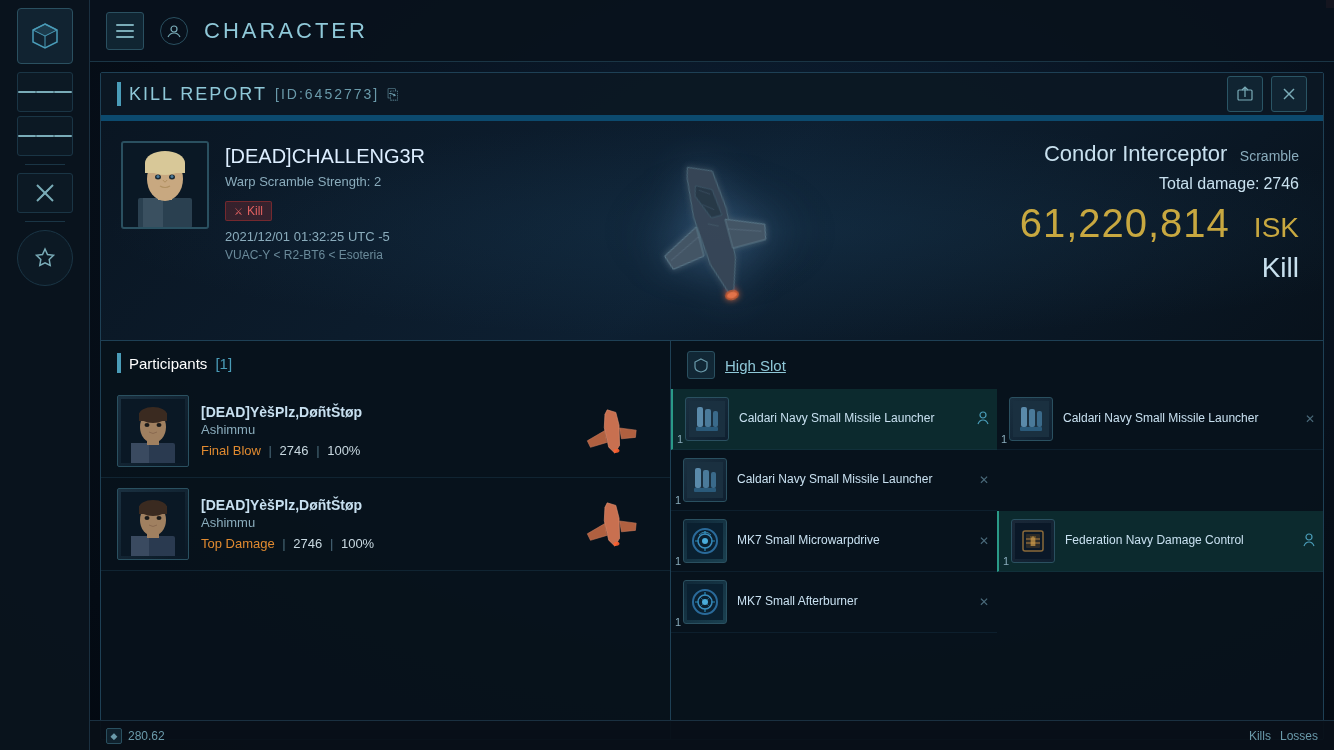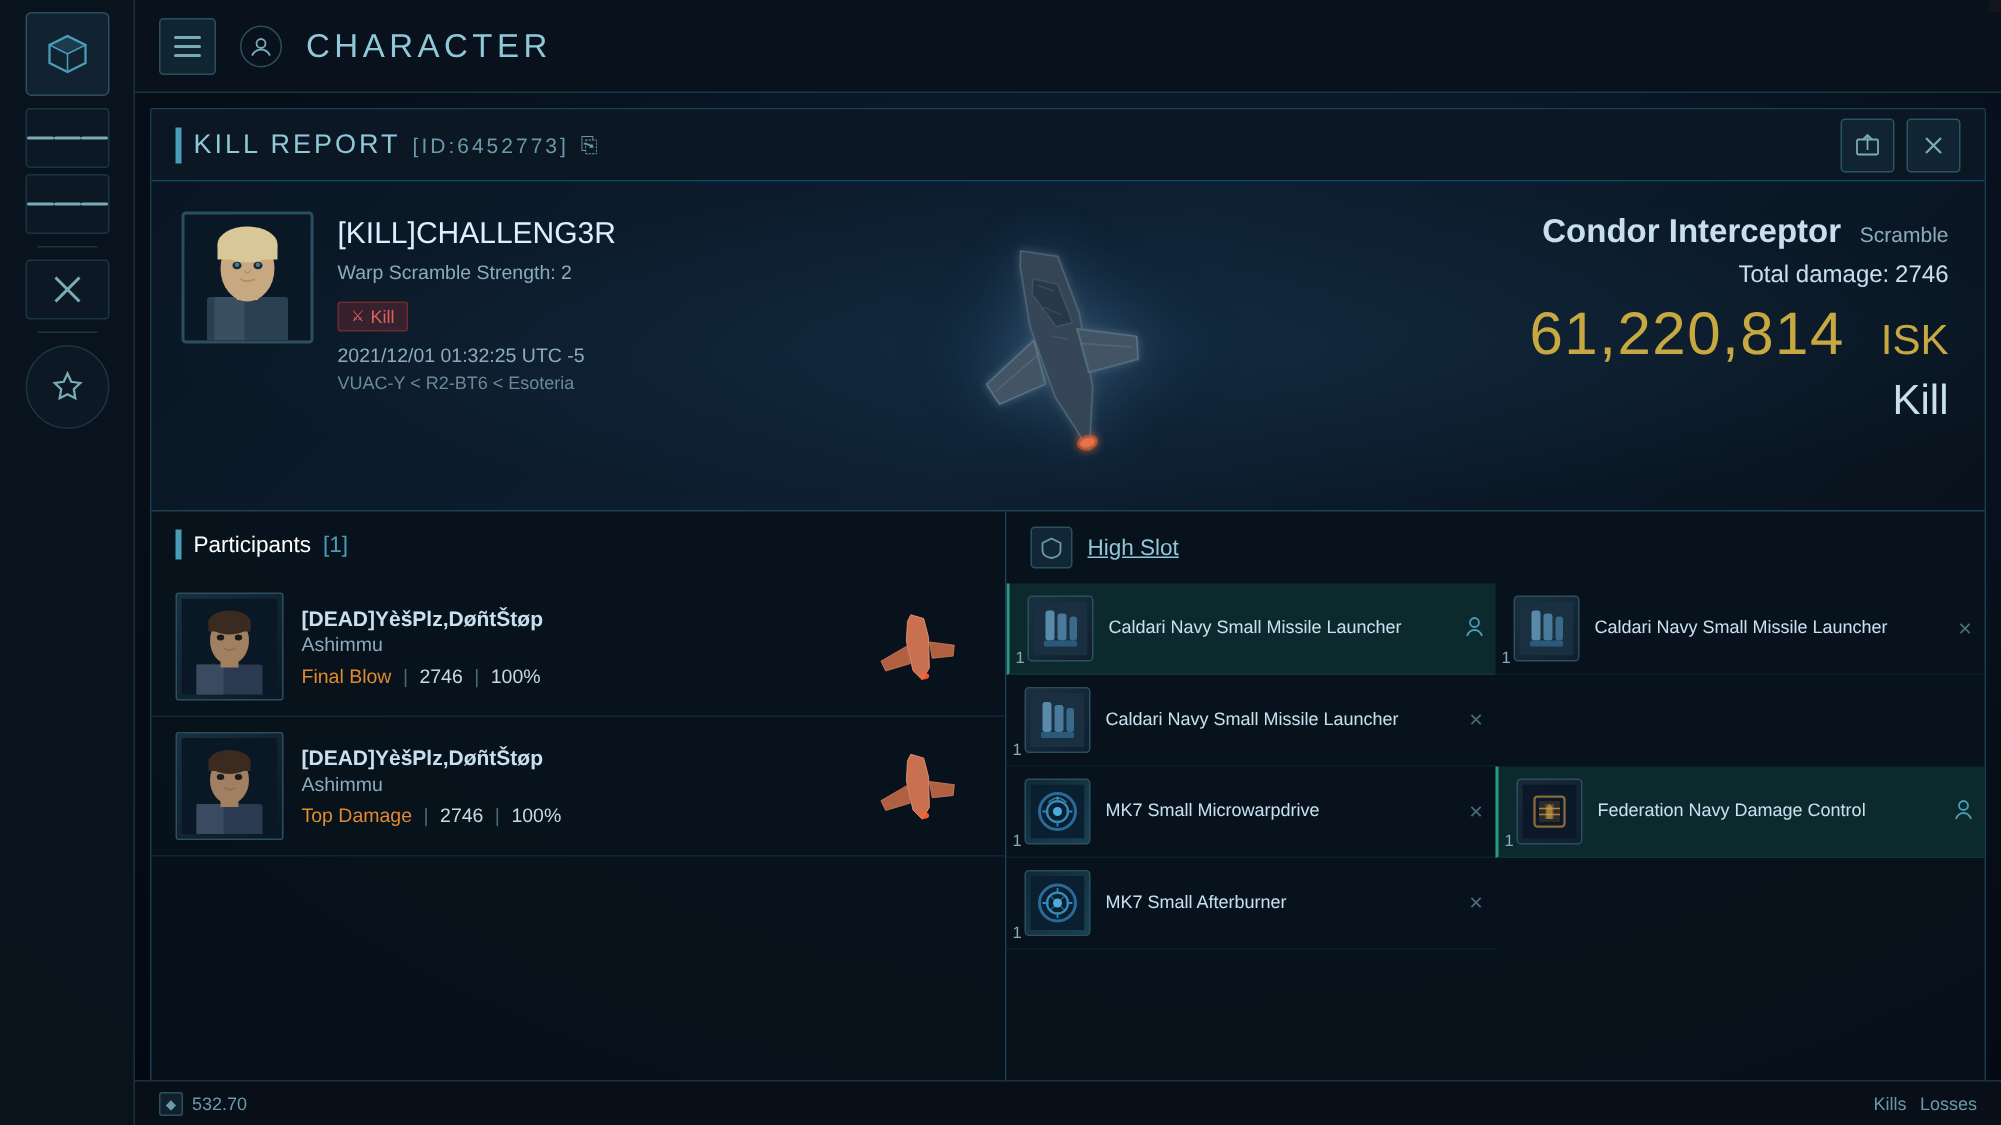--- a/index.html
+++ b/index.html
@@ -139,21 +139,21 @@
     }
 
     
     .kill-report-header {
       display: flex;
       align-items: center;
       justify-content: space-between;
       padding: 0 16px;
       height: 48px;
       background: rgba(12,24,36,0.95);
-      border-bottom: 1px solid #0c4a6e;
+      border-bottom: 6px solid #0c4a6e;
     }
 
     .kill-report-title {
       color: #8fc8d8;
       font-size: 18px;
       font-weight: 300;
       letter-spacing: 2px;
       text-transform: uppercase;
       display: flex;
       align-items: center;
@@ -301,21 +301,21 @@
       padding: 20px 24px;
       text-align: right;
       z-index: 2;
       flex-shrink: 0;
       min-width: 280px;
     }
 
     .ship-class {
       font-size: 22px;
       color: #c8e0ee;
-      font-weight: 700;
+      font-weight: 400;
     }
 
     .ship-type {
       font-size: 14px;
       color: #8aacbc;
       margin-left: 8px;
     }
 
     .total-damage-label {
       color: #8aacbc;
@@ -727,21 +727,21 @@
               <ellipse cx="35" cy="33.5" rx="1.5" ry="1.5" fill="#4a7a9a"></ellipse>
               <ellipse cx="49" cy="33.5" rx="1.5" ry="1.5" fill="#4a7a9a"></ellipse>
 
               <path d="M40 37 Q42 41 44 37" fill="none" stroke="#b09060" stroke-width="1"></path>
 
               <path d="M37 43 Q42 46 47 43" fill="none" stroke="#b09060" stroke-width="1.2"></path>
             </svg>
           </div>
         </div>
         <div class="victim-details">
-          <div class="victim-name">[KILL]CHALLENG3R</div>
+          <div class="victim-name">[DEAD]CHALLENG3R</div>
           <div class="victim-attr">Warp Scramble Strength: 2</div>
           <div class="kill-badge">Kill</div>
           <div class="kill-timestamp">2021/12/01 01:32:25 UTC -5</div>
           <div class="kill-location">VUAC-Y &lt; R2-BT6 &lt; Esoteria</div>
         </div>
       </div>
 
       <div class="ship-display">
         <svg class="ship-svg" width="280" height="180" viewBox="0 0 280 180">
           <defs>
@@ -1008,19 +1008,19 @@
         </div>
 
       </div>
     </div>
   </div>
 </div>
 
 <div class="bottom-bar">
   <div class="bottom-item">
     <div class="bottom-icon">◆</div>
-    <span>532.70</span>
+    <span>280.62</span>
   </div>
   <div class="bottom-nav">
     <span class="bottom-nav-item">Kills</span>
     <span class="bottom-nav-item">Losses</span>
   </div>
 </div>
 
 </body></html>

